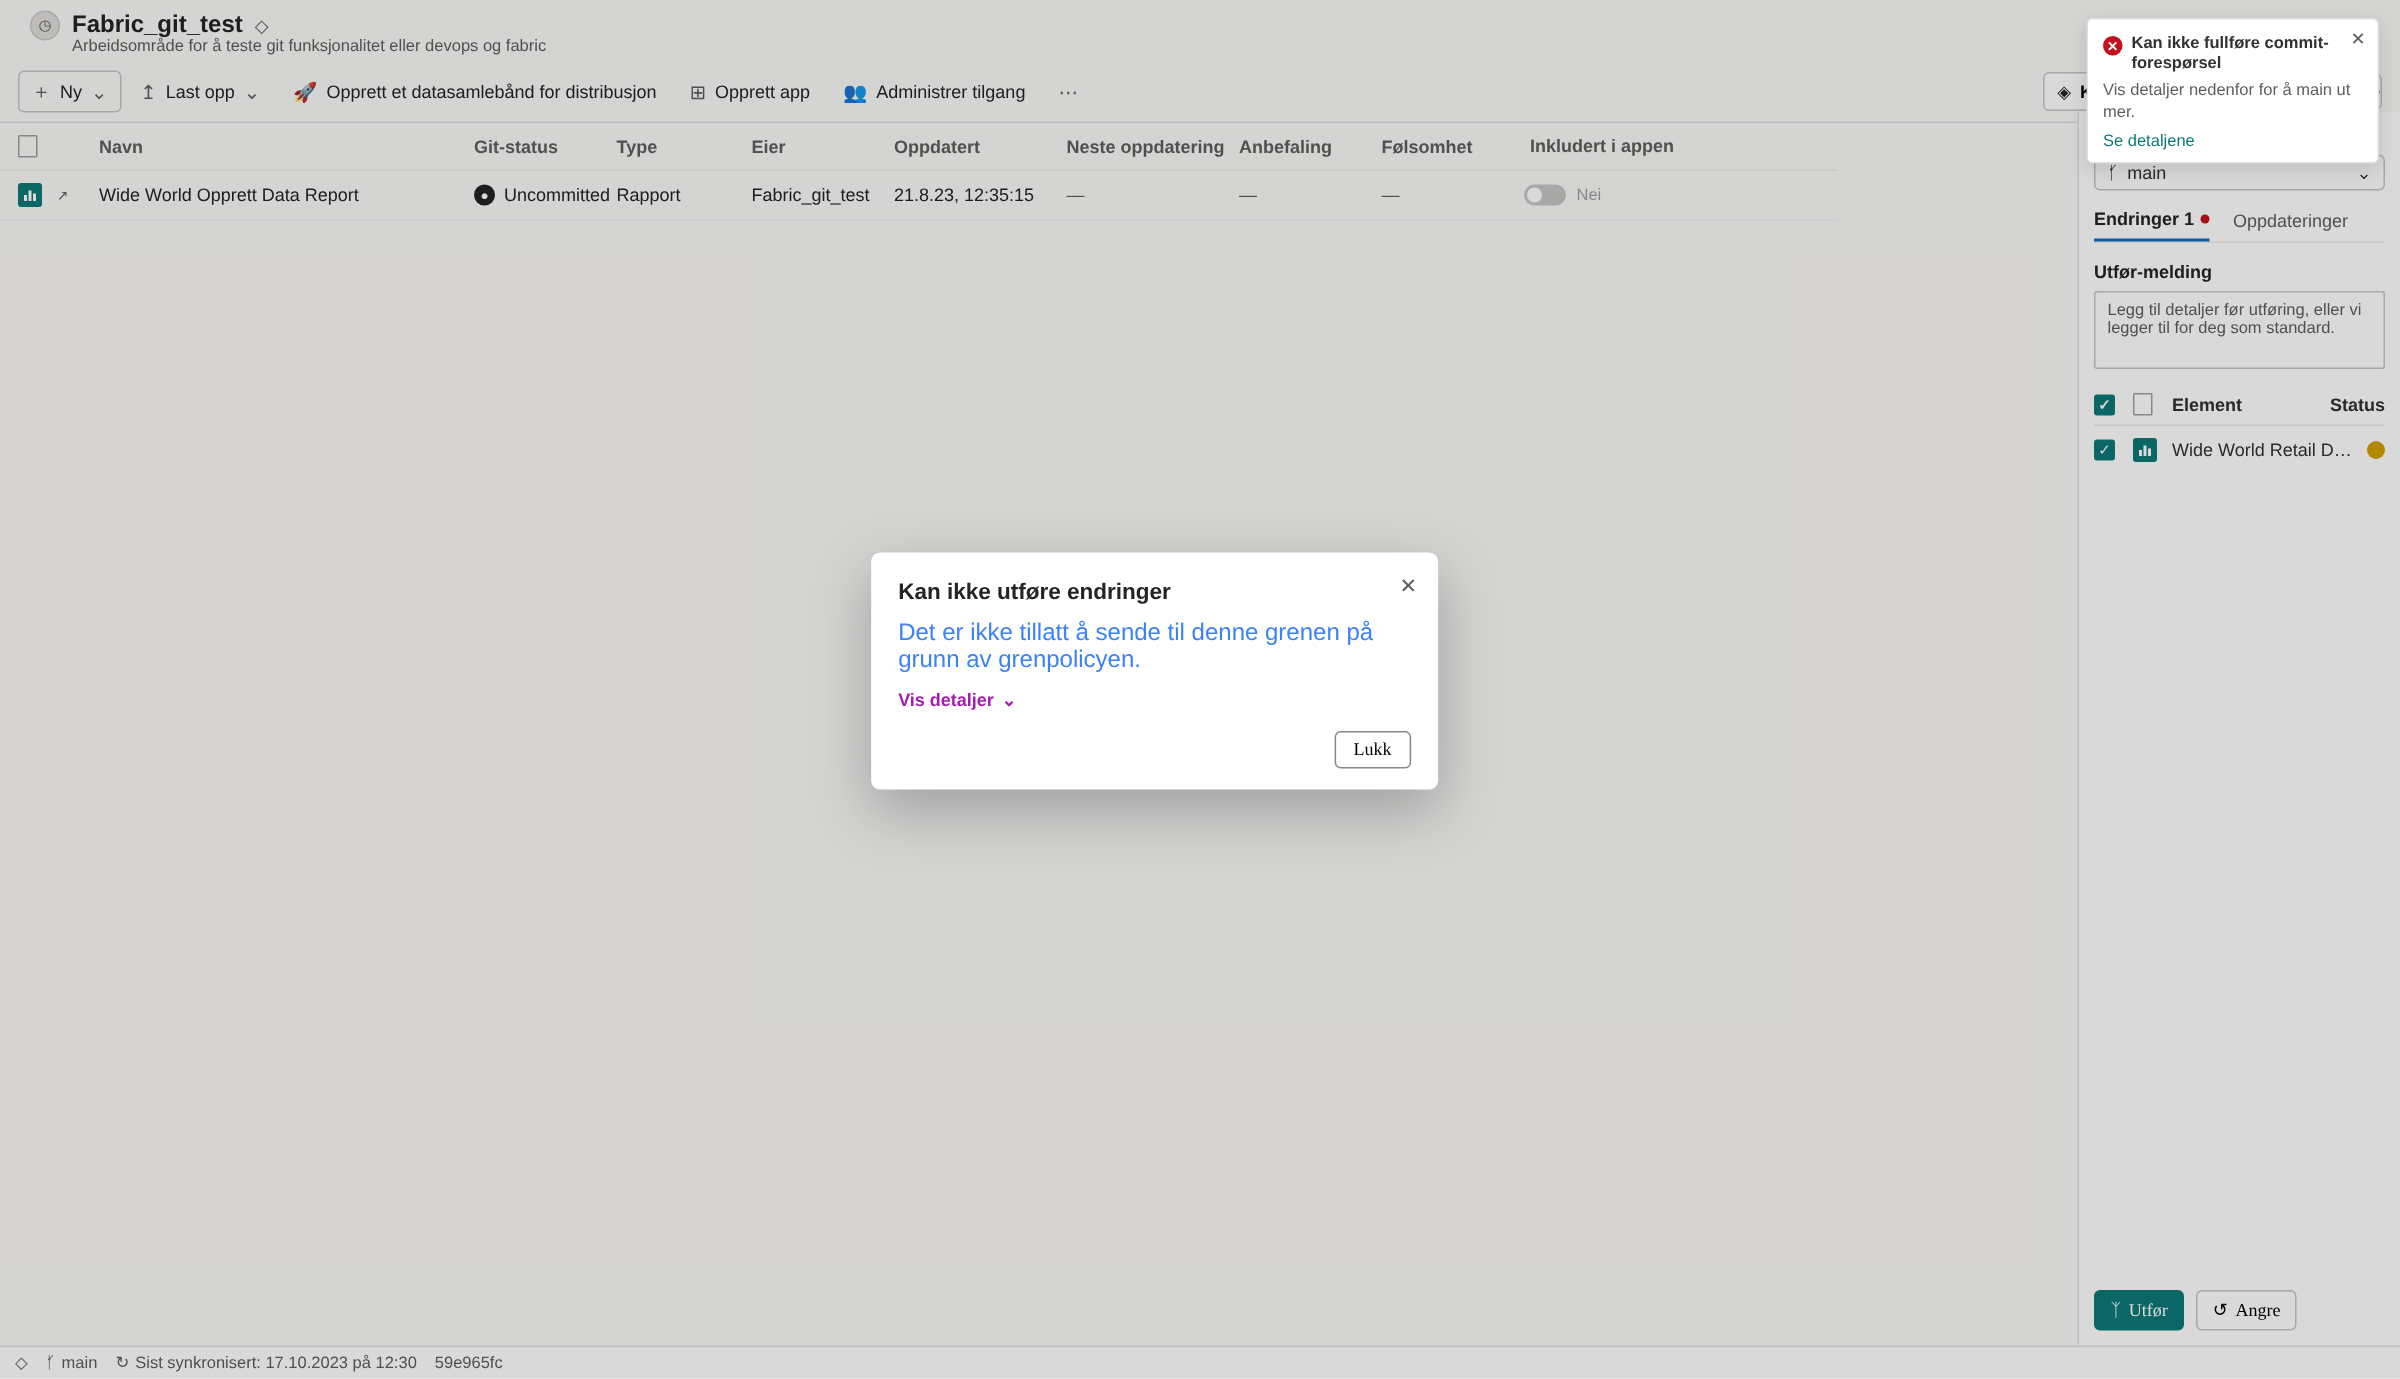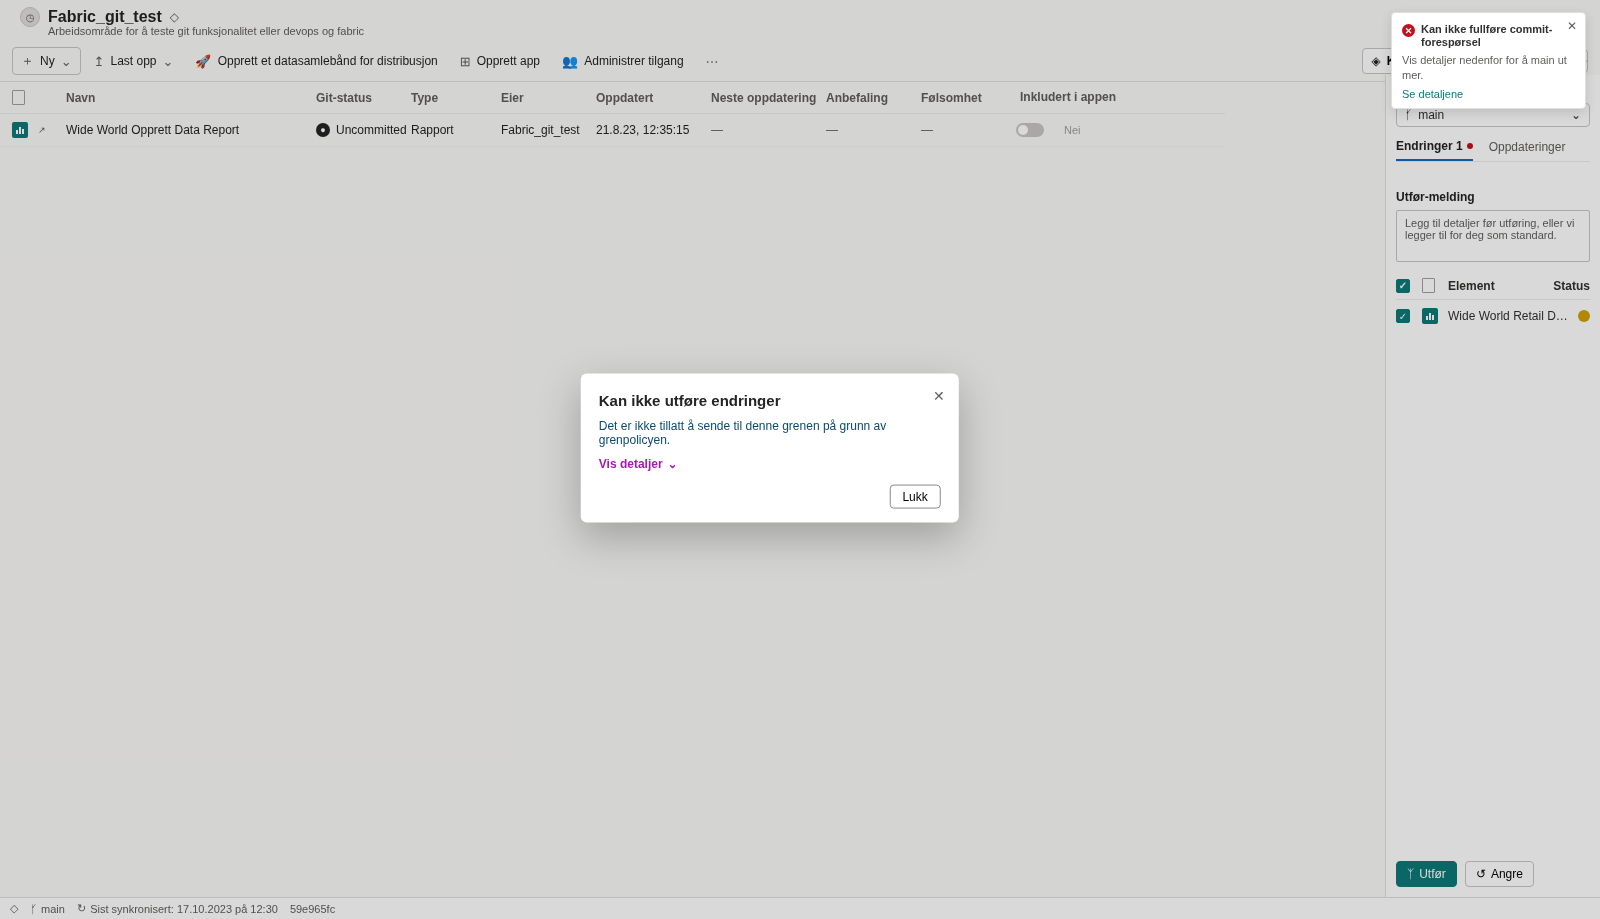--- a/index.html
+++ b/index.html
@@ -34,53 +34,53 @@
 .thead { color: #605e5c; font-weight: 600; border-bottom: 1px solid #edebe9; }
 .thead .inc { text-align: right; line-height: 1.2; }
 .trow { border-bottom: 1px solid #f3f2f1; color: #242424;}
 .cell-dash { color: #605e5c; }
 .status-cell { display:flex; align-items:center; gap:6px;}
 .uncommitted-dot { width:14px; height:14px; border-radius:50%; background:#242424; color:#fff; font-size:9px; display:flex; align-items:center; justify-content:center; font-weight:600;}
 .rpt-icon { width:16px; height:16px; background:#0e7878; border-radius:2px; display:flex; align-items:center; justify-content:center;}
 .rpt-icon svg { fill:#fff; }
 .toggle { width:28px; height:14px; border-radius:7px; background:#c8c6c4; position:relative; display:inline-block;}
 .toggle::after { content:""; position:absolute; left:2px; top:2px; width:10px; height:10px; border-radius:50%; background:#fff;}
-.toggle-wrap { display:flex; align-items:center; gap:20px; color:#a19f9d; font-size:11px;}
+.toggle-wrap { display:flex; align-items:center; gap:7px; color:#a19f9d; font-size:11px;}
 
 
 .side-panel { position:absolute; right:0; top:75px; bottom:22px; width:215px; background:#fff; border-left:1px solid #e1dfdd; padding: 18px 10px 10px 10px; display:flex; flex-direction:column; z-index: 40;}
 .branch-select { display:flex; align-items:center; justify-content:space-between; border:1px solid #c8c6c4; border-radius:4px; padding:4px 8px; font-size:12px; cursor:pointer; margin-top:10px;}
 .tabs { display:flex; gap:16px; margin-top:12px; border-bottom:1px solid #edebe9; font-size:12px;}
 .tab { padding-bottom:6px; cursor:pointer; color:#605e5c; display:flex; align-items:center; gap:4px;}
 .tab.active { color:#242424; font-weight:600; border-bottom:2px solid #0f6cbd;}
 .dot-red { width:6px; height:6px; border-radius:50%; background:#c50f1f;}
-.field-label { font-size:12px; font-weight:600; margin-top:28px; color:#242424;}
+.field-label { font-size:12px; font-weight:600; margin-top:12px; color:#242424;}
 .commit-msg { margin-top:6px; border:1px solid #c8c6c4; border-radius:2px; padding:6px 8px; font-size:11px; color:#605e5c; min-height:52px;}
 .elem-header { display:grid; grid-template-columns: 22px 22px 1fr auto; align-items:center; margin-top:16px; font-size:12px; font-weight:600; padding-bottom:6px; border-bottom:1px solid #edebe9; gap:4px;}
 .elem-row { display:grid; grid-template-columns: 22px 22px 1fr auto; align-items:center; gap:4px; padding:8px 0; font-size:12px;}
 .checkbox { width:14px; height:14px; border:1px solid #0e7878; background:#0e7878; display:flex; align-items:center; justify-content:center; color:#fff; font-size:10px; border-radius:2px;}
 .status-smdot { width:12px; height:12px; border-radius:50%; background:#d1a000; display:inline-block;}
 .panel-footer { margin-top:auto; display:flex; gap:8px; padding-top:8px;}
-.btn { padding:5px 10px; border-radius:4px; font-size:12px; cursor:pointer; display:flex; gap:5px; border:1px solid #c8c6c4; background:#fff;}
+.btn { padding:5px 10px; border-radius:4px; font-size:12px; cursor:pointer; display:flex; gap:5px; border:1px solid #c8c6c4; background:#fff;font-family:Liberation Serif, serif;}
 .btn.primary { background:#0e7878; color:#fff; border-color:#0e7878;}
 
 
 .toast { position:absolute; top:12px; right:14px; width:195px; background:#fff; border:1px solid #e1dfdd; border-radius:4px; box-shadow:0 4px 12px rgba(0,0,0,0.12); padding:10px 10px 8px 10px; z-index: 70; font-size:11px;}
 .toast-title-row { display:flex; align-items:flex-start; gap:6px;}
 .toast-err { width:13px; height:13px; background:#c50f1f; color:#fff; border-radius:50%; font-size:9px; display:flex; align-items:center; justify-content:center; font-weight:600; flex-shrink:0; margin-top:1px;}
 .toast-title { font-weight:600; font-size:11px; line-height:1.2;}
 .toast-close { position:absolute; top:6px; right:8px; cursor:pointer; color:#605e5c; font-size:12px;}
 .toast-body { margin-top:4px; color:#605e5c; line-height:1.3;}
 .toast-link { color:#0e7878; margin-top:6px; cursor:pointer; font-size:11px;}
 
 
 .modal { position:absolute; left:50%; top:50%; transform:translate(-58%, -58%); width:378px; background:#fff; border-radius:6px; box-shadow:0 14px 40px rgba(0,0,0,0.25); padding:18px 18px 14px 18px; z-index:100;}
 .modal-title { font-size:15px; font-weight:600; color:#242424;}
 .modal-close { position:absolute; top:14px; right:14px; cursor:pointer; color:#605e5c; font-size:14px;}
-.modal-body { margin-top:10px; font-size:12px; color:#0c4a6e;}
+.modal-body { margin-top:10px; font-size:16px; color:#3b82f6;}
 .modal-details { margin-top:10px; font-size:12px; color:#a21caf; font-weight:700; display:flex; align-items:flex-start; gap:5px; cursor:pointer;}
 .modal-footer { display:flex; justify-content:flex-end; margin-top:14px;}
 .modal-footer .btn { padding:4px 12px; font-size:12px; border:1px solid #8a8886;}
 
 
 .statusbar { position:absolute; left:0; right:0; bottom:0; height:22px; border-top:1px solid #e1dfdd; background:#fff; display:flex; align-items:center; gap:12px; padding:0 10px; font-size:11px; color:#605e5c; z-index: 45;}
 .sb-item { display:flex; align-items:center; gap:4px;}
 
 .trunc { white-space:nowrap; overflow:hidden; text-overflow:ellipsis; }
 .file-icon { width:13px; height:15px; border:1px solid #a19f9d; border-radius:1px; position:relative;}

